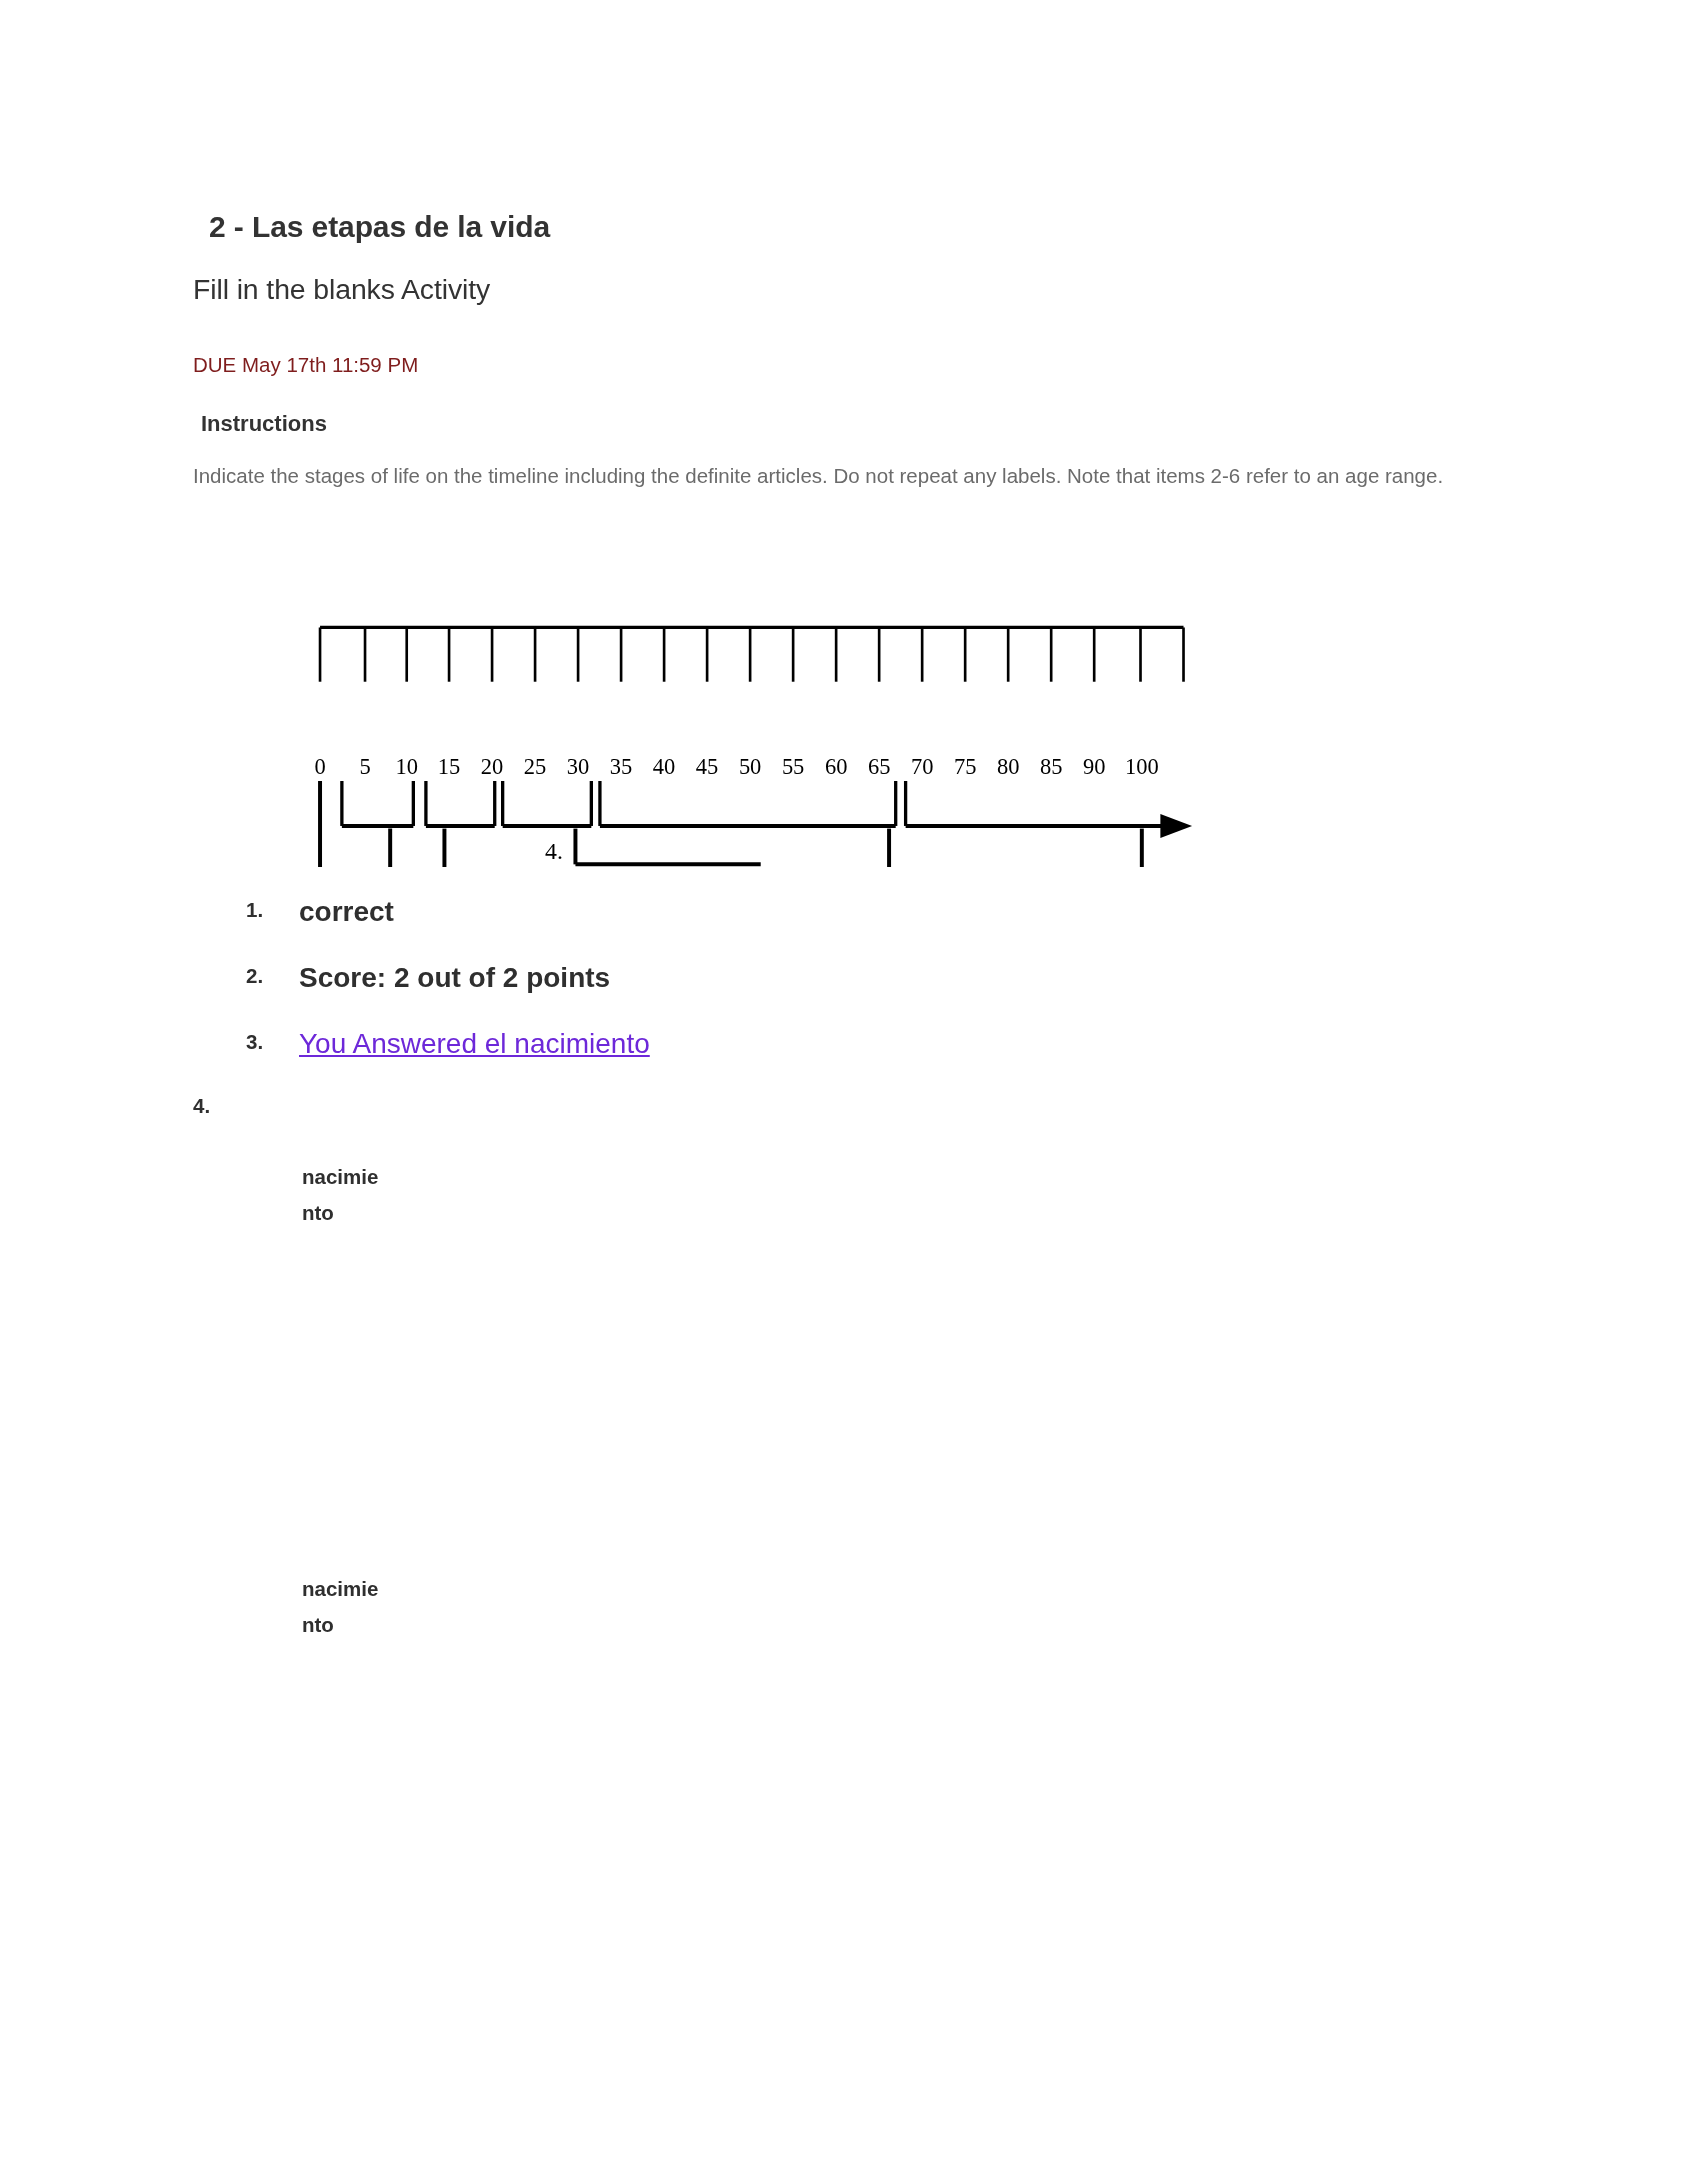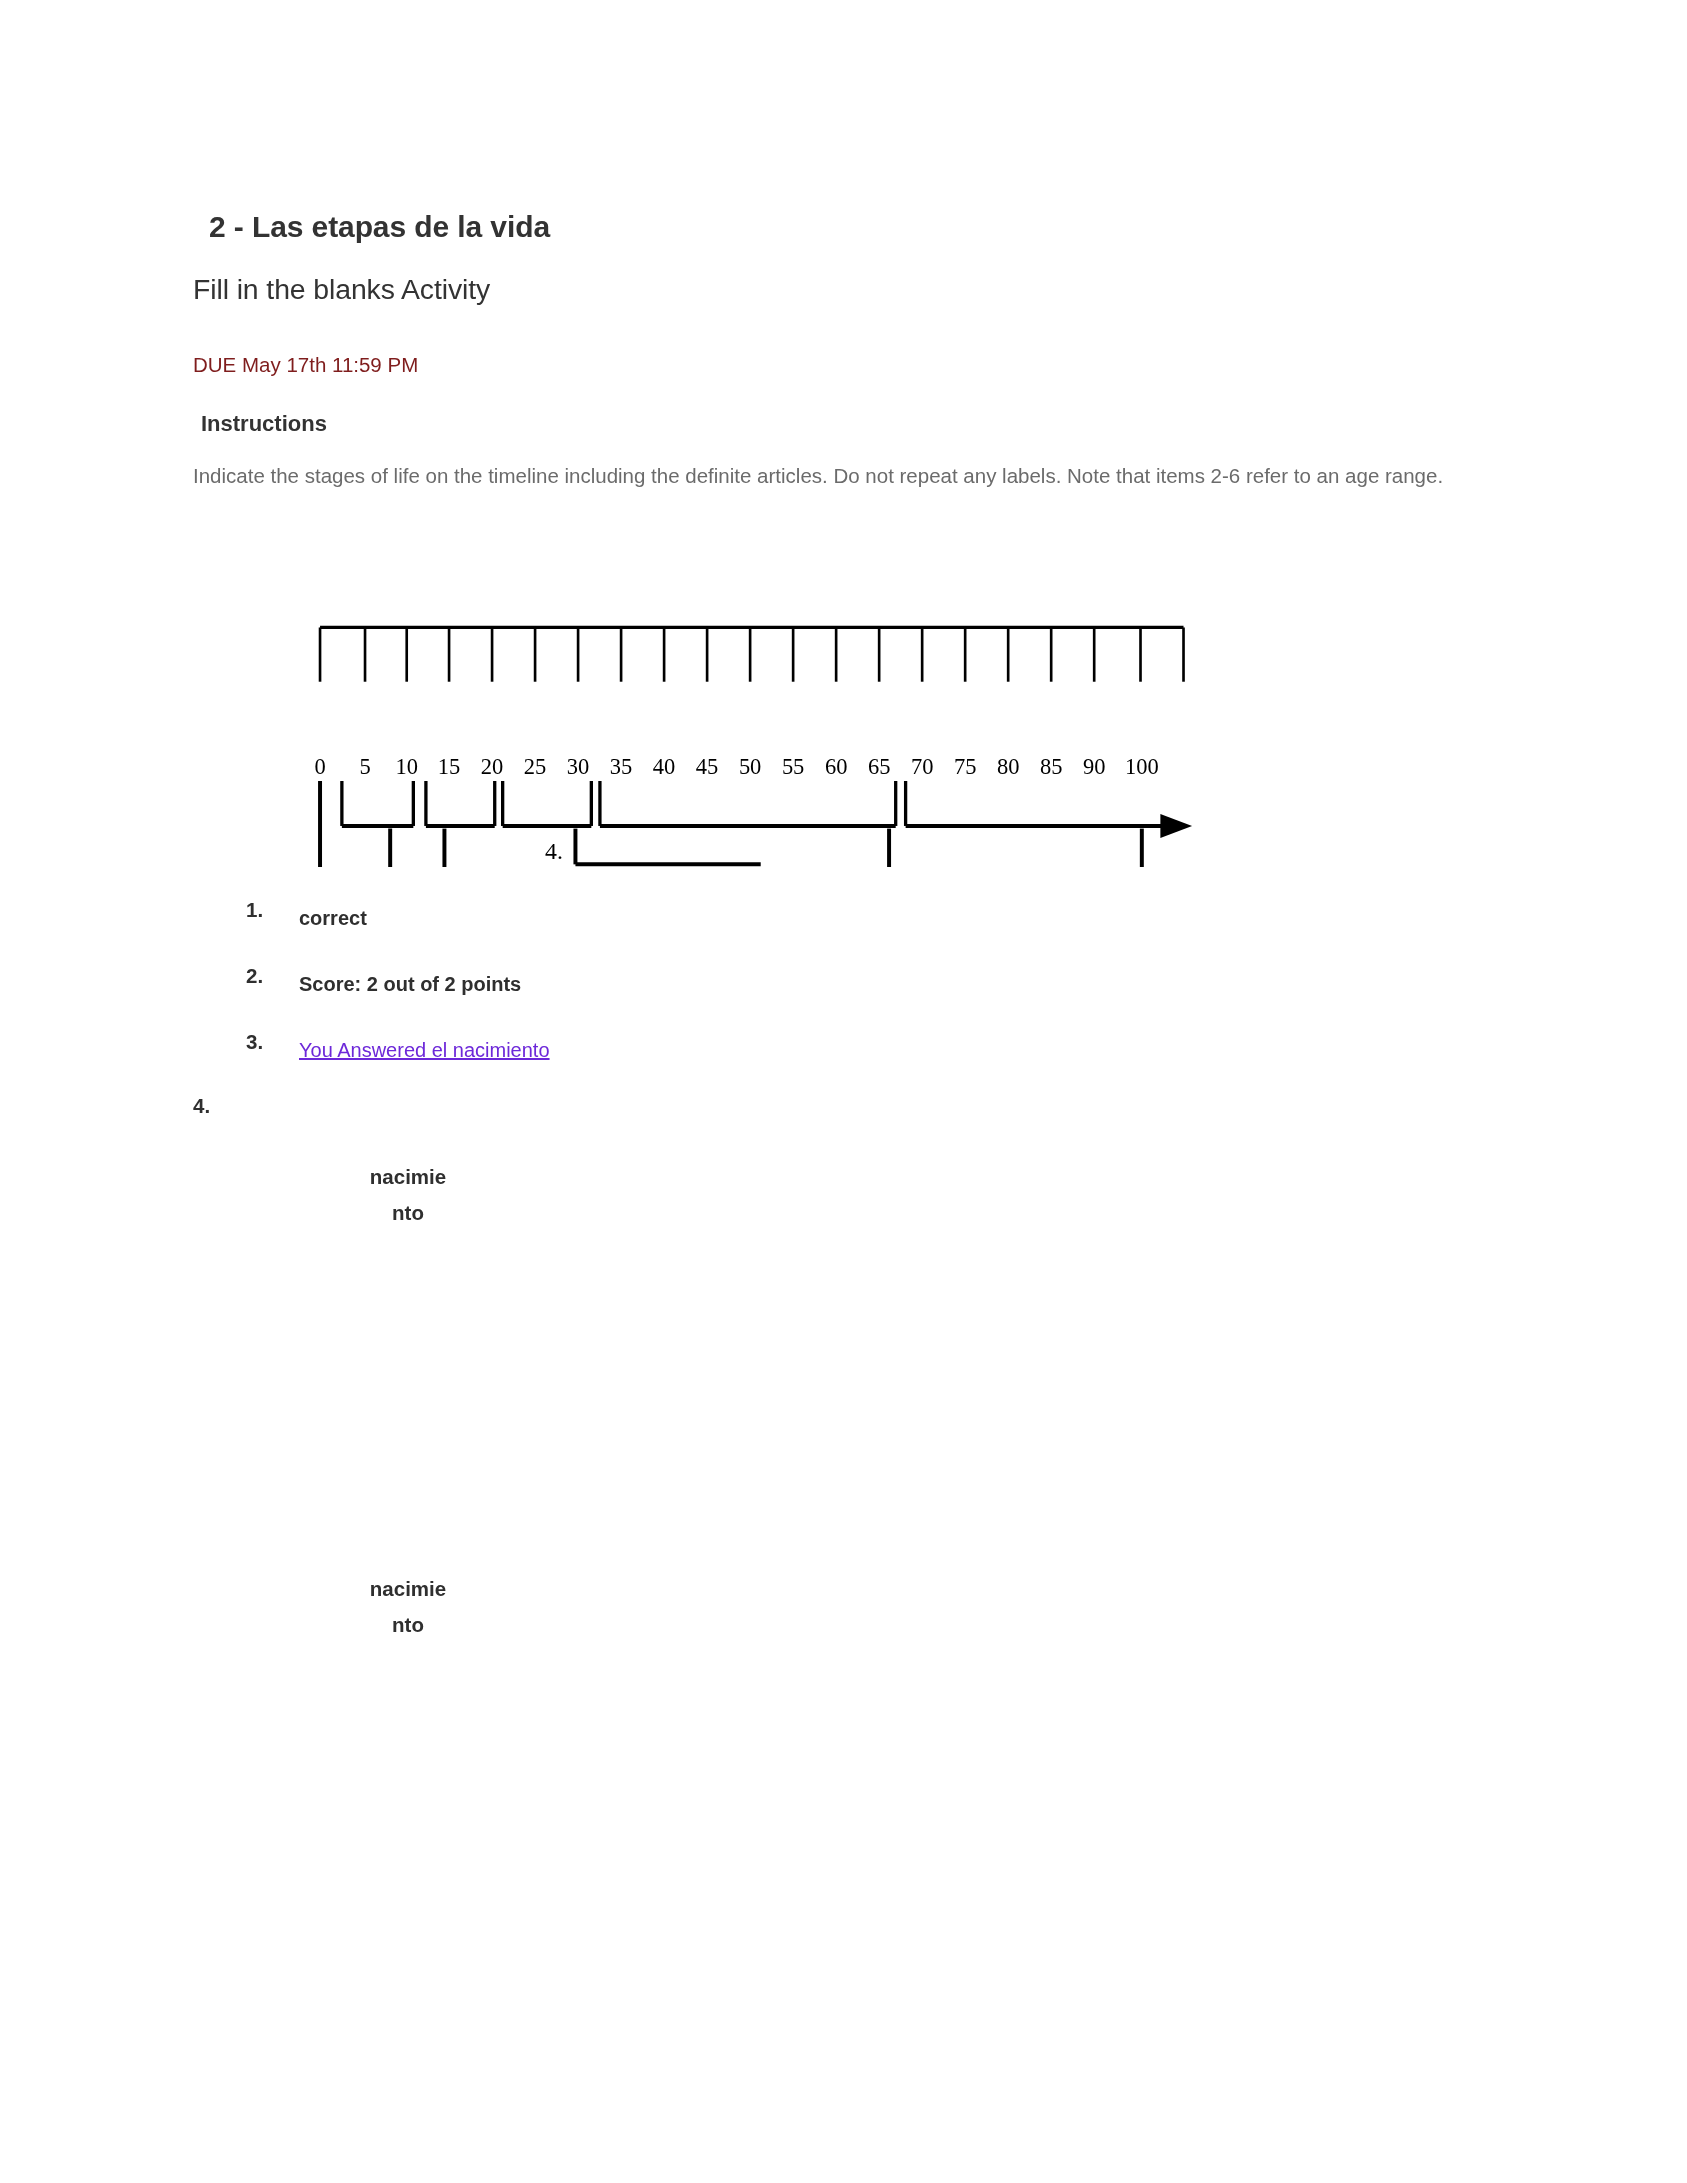--- a/index.html
+++ b/index.html
@@ -115,41 +115,40 @@
     left: 53px;
     top: 0;
     width: 40px;
     font-weight: bold;
     color: #2f2f2f;
     font-size: 20.5px;
   }
   .ans-text {
     position: absolute;
     left: 106px;
-    top: 8px;
-    font-size: 20px;
+    top: 2px;
+    font-size: 28px;
     color: #2f2f2f;
   }
   .ans-text.bold { font-weight: bold; }
   .ans-text.normal { font-weight: normal; color: #6d28d9; text-decoration: underline; }
 
   .ans-item-bare {
     position: absolute;
     left: 0;
     top: 198px;
     font-size: 20.5px;
     font-weight: bold;
     color: #2f2f2f;
   }
 
   .word-block {
     position: absolute;
     left: 109px;
     width: 212px;
-    text-align: center;
     font-size: 20.5px;
     line-height: 36px;
     font-weight: bold;
     color: #2f2f2f;
   }
   .word-block.first { top: 1159px; }
   .word-block.second { top: 675px; }
 
   .wb-wrap { display: block; }
 </style>

